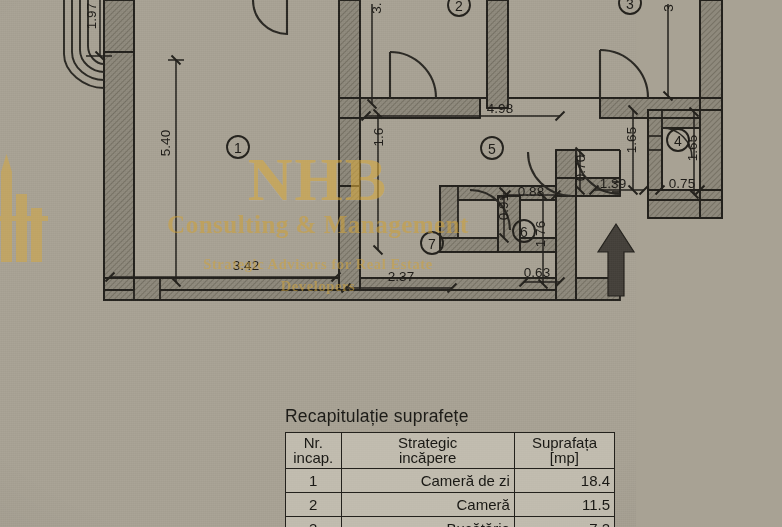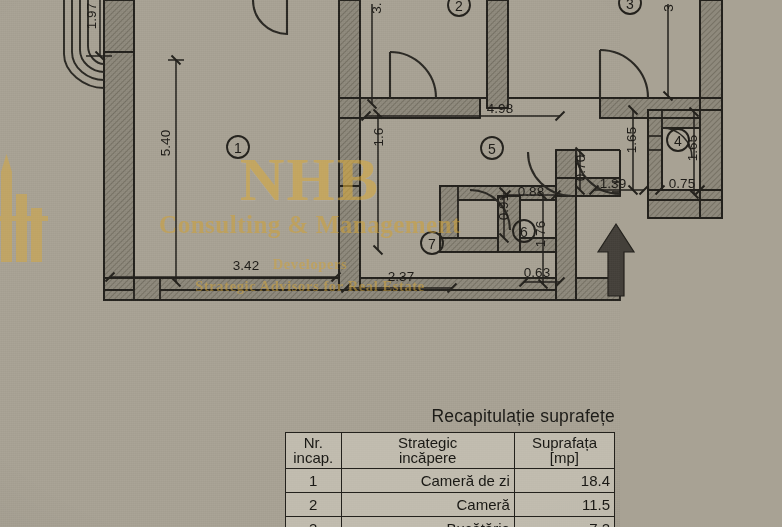--- a/index.html
+++ b/index.html
@@ -2,21 +2,21 @@
 <html><head>
 <meta charset="utf-8">
 <style>
   html,body{margin:0;padding:0;}
   body{
     width:782px;height:527px;overflow:hidden;
     background:#a8a294;
     font-family:"Liberation Sans", sans-serif;
     position:relative;
   }
-  #stage{position:absolute;inset:0;width:620px;height:527px;}
+  #stage{position:absolute;inset:0;width:620px;height:527px;padding-left:16px;}
   #stage svg{position:absolute;left:0;top:0;}
 
   
   .grain{
     position:absolute;inset:0;pointer-events:none;
     background:
       repeating-linear-gradient(0deg, rgba(255,255,255,0.015) 0 1px, rgba(0,0,0,0.015) 1px 2px),
       repeating-linear-gradient(90deg, rgba(255,255,255,0.012) 0 1px, rgba(0,0,0,0.012) 1px 2px);
     opacity:.85;
   }
@@ -50,21 +50,21 @@
   .wm-logo{
     position:absolute;left:50%;top:-12px;transform:translateX(-50%);
     opacity:.85;
   }
 
   
   #tablewrap{
     position:absolute;left:285px;top:406px;width:330px;
   }
   .tbl-title{
-    text-align:right;font-size:17.5px;color:#1d1c18;
+    text-align:left;font-size:17.5px;color:#1d1c18;
     letter-spacing:.2px;margin-bottom:5px;
     font-family:"Liberation Sans", sans-serif;
   }
   table.recap{
     border-collapse:collapse;width:330px;
     background:rgba(214,210,196,0.55);
   }
   table.recap th, table.recap td{
     border:1.6px solid #23211c;
     color:#1a1915;
@@ -319,22 +319,22 @@
         <rect x="61" y="22" width="11" height="90"></rect>
         <rect x="76" y="44" width="11" height="68"></rect>
         <rect x="91" y="58" width="11" height="54"></rect>
         <path d="M66.5,4 L72,22 L61,22 Z"></path>
         <rect x="10" y="66" width="98" height="5"></rect>
       </g>
     </svg>
     <div class="wm-mark">NHB</div>
     <div class="wm-sub">Consulting &amp; Management</div>
     <div class="wm-tag">
+      <div>Strategic Advisors for  Real Estate</div>
       <div>Developers</div>
-      <div>Strategic Advisors for  Real Estate</div>
     </div>
   </div>
 
   <div id="tablewrap">
     <div class="tbl-title">Recapitulație suprafețe</div>
     <table class="recap">
       <thead>
         <tr>
           <th class="c-nr">
             <div>Nr.</div>

